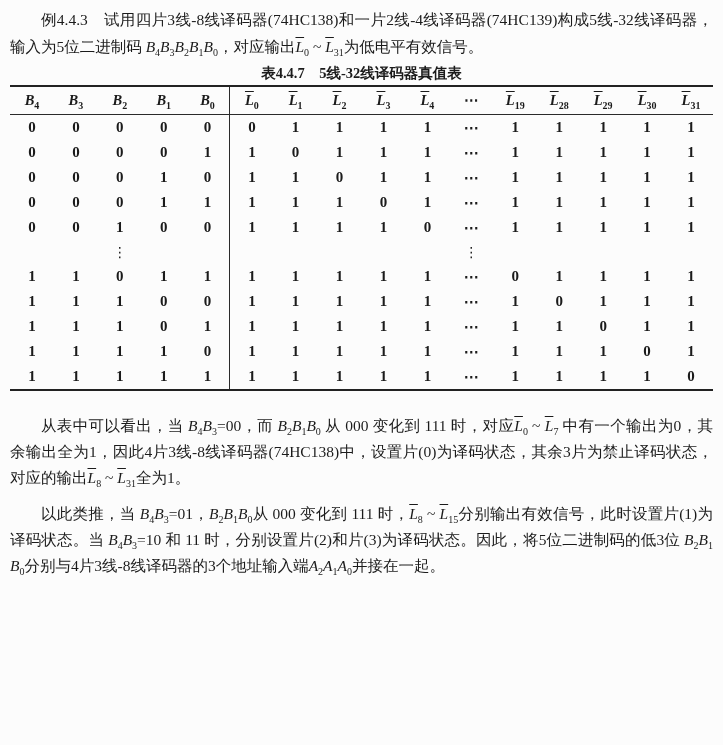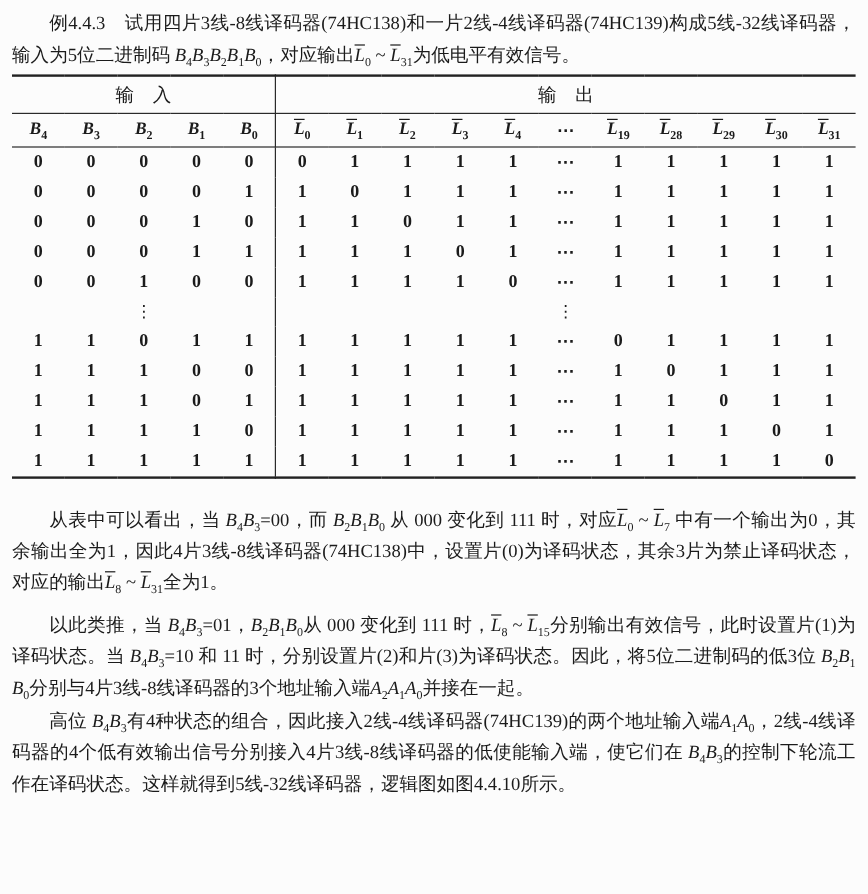--- a/index.html
+++ b/index.html
@@ -49,27 +49,24 @@
   .p3{margin-top:2px;}
 </style>
 </head>
 <body>
 
 <div class="page">
 
   <p class="para"><b>例4.4.3</b>　试用四片3线-8线译码器(74HC138)和一片2线-4线译码器(74HC139)构成5线-32线译码器，输入为5位二进制码 <i>B</i><sub>4</sub><i>B</i><sub>3</sub><i>B</i><sub>2</sub><i>B</i><sub>1</sub><i>B</i><sub>0</sub>，对应输出<span class="ov"><i>L</i></span><sub>0</sub> ~ <span class="ov"><i>L</i></span><sub>31</sub>为低电平有效信号。</p>
 
 
+  <div class="caption">表4.4.7　5线-32线译码器真值表</div>
 
   <table class="truth">
     <thead>
-      <tr class="group-row">
-        <th colspan="5" class="group-in">输　入</th>
-        <th colspan="11">输　出</th>
-      </tr>
       <tr class="colhead">
           <th><i>B</i><sub>4</sub></th>
           <th><i>B</i><sub>3</sub></th>
           <th><i>B</i><sub>2</sub></th>
           <th><i>B</i><sub>1</sub></th>
           <th class="in-last"><i>B</i><sub>0</sub></th>
           <th><span class="ov"><i>L</i></span><sub>0</sub></th>
           <th><span class="ov"><i>L</i></span><sub>1</sub></th>
           <th><span class="ov"><i>L</i></span><sub>2</sub></th>
           <th><span class="ov"><i>L</i></span><sub>3</sub></th>
@@ -281,15 +278,14 @@
           <td>1</td>
           <td>0</td>
         </tr>
       </tbody>
   </table>
 
   <p class="para body-para p1">从表中可以看出，当 <i>B</i><sub>4</sub><i>B</i><sub>3</sub>=<b>00</b>，而 <i>B</i><sub>2</sub><i>B</i><sub>1</sub><i>B</i><sub>0</sub> 从 <b>000</b> 变化到 <b>111</b> 时，对应<span class="ov"><i>L</i></span><sub>0</sub> ~ <span class="ov"><i>L</i></span><sub>7</sub> 中有一个输出为<b>0</b>，其余输出全为<b>1</b>，因此4片3线-8线译码器(74HC138)中，设置片(0)为译码状态，其余3片为禁止译码状态，对应的输出<span class="ov"><i>L</i></span><sub>8</sub> ~ <span class="ov"><i>L</i></span><sub>31</sub>全为<b>1</b>。</p>
 
   <p class="para body-para p2">以此类推，当 <i>B</i><sub>4</sub><i>B</i><sub>3</sub>=<b>01</b>，<i>B</i><sub>2</sub><i>B</i><sub>1</sub><i>B</i><sub>0</sub>从 <b>000</b> 变化到 <b>111</b> 时，<span class="ov"><i>L</i></span><sub>8</sub> ~ <span class="ov"><i>L</i></span><sub>15</sub>分别输出有效信号，此时设置片(1)为译码状态。当 <i>B</i><sub>4</sub><i>B</i><sub>3</sub>=<b>10</b> 和 <b>11</b> 时，分别设置片(2)和片(3)为译码状态。因此，将5位二进制码的低3位 <i>B</i><sub>2</sub><i>B</i><sub>1</sub><i>B</i><sub>0</sub>分别与4片3线-8线译码器的3个地址输入端<i>A</i><sub>2</sub><i>A</i><sub>1</sub><i>A</i><sub>0</sub>并接在一起。</p>
 
-  <p class="para body-para p3">高位 <i>B</i><sub>4</sub><i>B</i><sub>3</sub>有4种状态的组合，因此接入2线-4线译码器(74HC139)的两个地址输入端<i>A</i><sub>1</sub><i>A</i><sub>0</sub>，2线-4线译码器的4个低有效输出信号分别接入4片3线-8线译码器的低使能输入端，使它们在 <i>B</i><sub>4</sub><i>B</i><sub>3</sub>的控制下轮流工作在译码状态。这样就得到5线-32线译码器，逻辑图如图4.4.10所示。</p>
 
 </div>
 
 </body></html>

